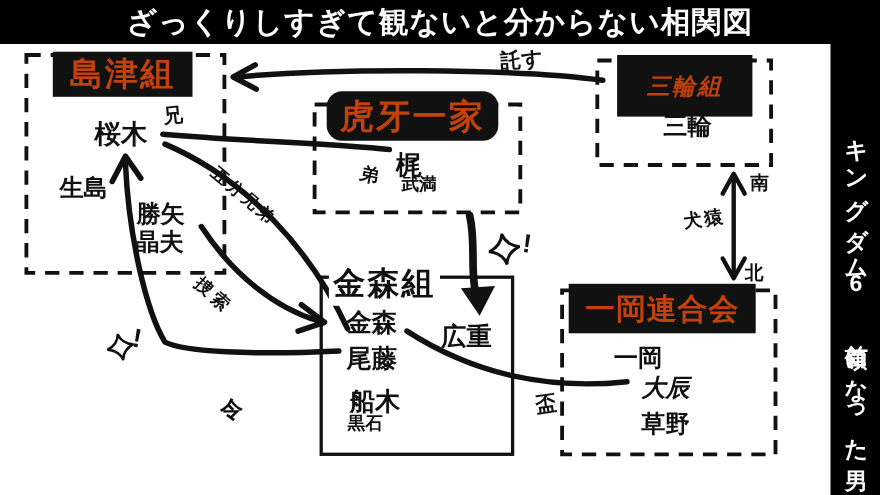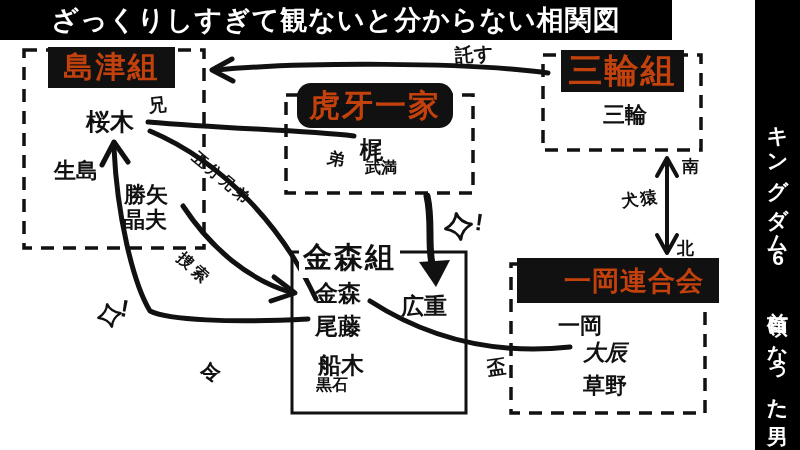--- a/index.html
+++ b/index.html
@@ -1,18 +1,18 @@
 <!DOCTYPE html>
 <html><head>
 <meta charset="utf-8">
 <style>
   html,body{margin:0;padding:0;background:#000;}
   .stage{position:relative;width:800px;height:450px;overflow:hidden;
          font-family:"Liberation Sans","DejaVu Sans",sans-serif;background:#fff;}
-  .topbar{position:absolute;left:0;top:0;width:672px;height:40px;background:#000;
+  .topbar{position:absolute;left:0;top:0;width:800px;height:40px;background:#000;
           display:flex;align-items:center;justify-content:center;z-index:5;text-align:right;}
   .topbar span{color:#fff;font-size:27px;font-weight:bold;letter-spacing:1px;white-space:nowrap;}
   .side{position:absolute;right:0;top:0;width:45px;height:450px;background:#000;z-index:4;
         display:flex;justify-content:center;}
   .side span{writing-mode:vertical-rl;text-orientation:upright;color:#fff;font-weight:bold;
              font-size:21px;letter-spacing:3px;margin-top:112px;white-space:nowrap;}
   .canvas{position:absolute;left:0;top:40px;width:755px;height:410px;background:#fff;}
   svg.layer{position:absolute;left:0;top:-40px;width:755px;height:450px;pointer-events:none;}
   .stroke{fill:none;stroke:#111;stroke-width:5;stroke-linecap:round;stroke-linejoin:round;}
   .thin{stroke-width:4;}
@@ -70,22 +70,22 @@
 
       <path class="stroke thin" d="M667 160 L667 251"></path>
       <path class="stroke thin" d="M657 176 L667 158 L677 176"></path>
       <path class="stroke thin" d="M657 235 L667 253 L677 235"></path>
 
       <path class="stroke" d="M370 301 C435 343 505 354 570 347"></path>
     </svg>
 
     <div class="gtitle" style="left:48px;top:7px;width:127px;height:41px;font-size:30px;">島津組</div>
     <div class="gtitle" style="left:297px;top:43px;width:156px;height:45px;font-size:31px;border-radius:14px;">虎牙一家</div>
-    <div class="gtitle" style="left:561px;top:10px;width:123px;height:42px;font-size:34px;">三輪組</div>
-    <div class="gtitle" style="left:517px;top:218px;width:170px;height:45px;font-size:27px;letter-spacing:1px;padding-left:32px;">一岡連合会</div>
+    <div class="gtitle" style="left:561px;top:10px;width:123px;height:56px;font-size:21px;font-style:italic;">三輪組</div>
+    <div class="gtitle" style="left:517px;top:218px;width:170px;height:45px;font-size:27px;letter-spacing:1px;">一岡連合会</div>
     <div class="ktitle" style="left:299px;top:198px;font-size:29px;">金森組</div>
 
     <span class="member" style="left:86px;top:66px;font-size:24px;">桜木</span>
     <span class="member" style="left:54px;top:116px;font-size:22px;">生島</span>
     <span class="member" style="left:124px;top:140px;font-size:22px;">勝矢</span>
     <span class="member" style="left:123px;top:165px;font-size:22px;">晶夫</span>
 
     <span class="member" style="left:360px;top:94px;font-size:24px;">梶</span>
     <span class="member" style="left:365px;top:118px;font-size:16px;font-family:Liberation Serif, serif;">武満</span>
 

